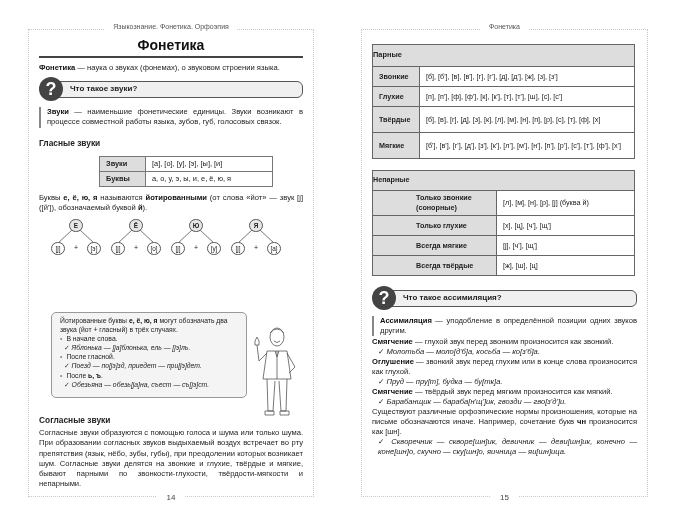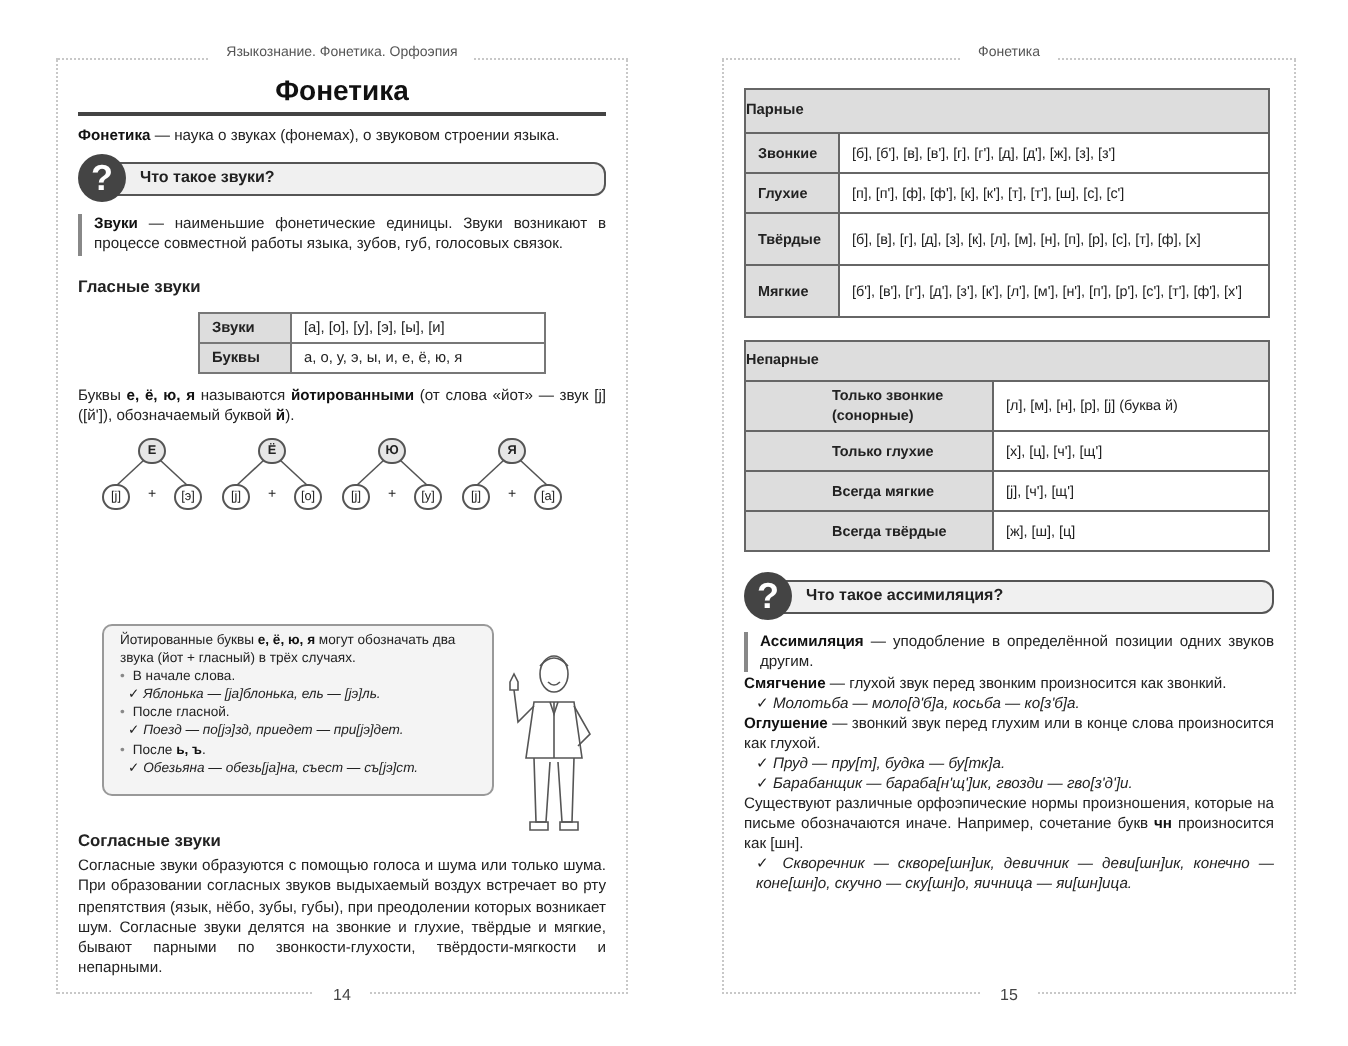--- a/index.html
+++ b/index.html
@@ -243,20 +243,21 @@
       <div class="qcircle">?</div>
       <div class="qpill">Что такое ассимиляция?</div>
     </div>
 
     <div class="right-text">
       <div class="def-block" style="margin-bottom:1px"><b>Ассимиляция</b><span> — уподобление в определённой позиции одних звуков другим.</span></div>
       <p><b>Смягчение</b><span> — глухой звук перед звонким произносится как звонкий.</span></p>
       <p class="indent"><i class="check">Молотьба — моло[д'б]а, косьба — ко[з'б]а.</i></p>
       <p><b>Оглушение</b><span> — звонкий звук перед глухим или в конце слова произносится как глухой.</span></p>
       <p class="indent"><i class="check">Пруд — пру[т], будка — бу[тк]а.</i></p>
+      <p><b>Смягчение</b><span> — твёрдый звук перед мягким произносится как мягкий.</span></p>
       <p class="indent"><i class="check">Барабанщик — бараба[н'щ']ик, гвозди — гво[з'д']и.</i></p>
       <p><span>Существуют различные орфоэпические нормы произношения, которые на письме обозначаются иначе. Например, сочетание букв </span><b>чн</b><span> произносится как [шн].</span></p>
       <p class="indent"><i class="check">Скворечник — скворе[шн]ик, девичник — деви[шн]ик, конечно — коне[шн]о, скучно — ску[шн]о, яичница — яи[шн]ица.</i></p>
     </div>
   </div>
 
   <div class="page-number"><span>15</span></div>
 </div>
 
 </body></html>

